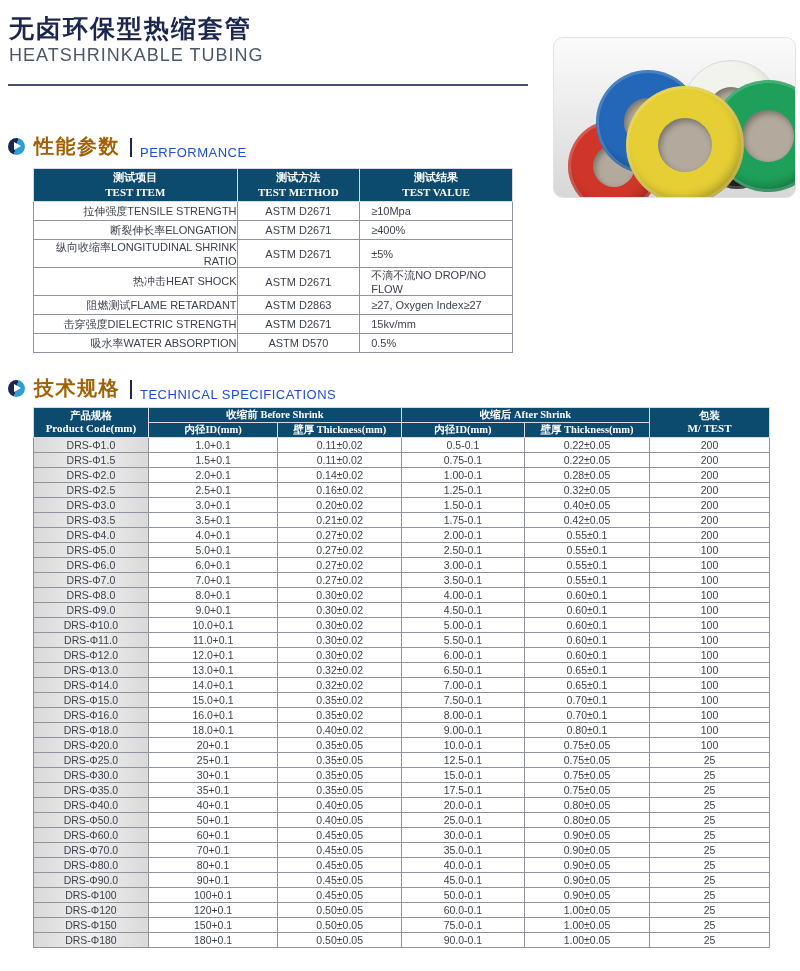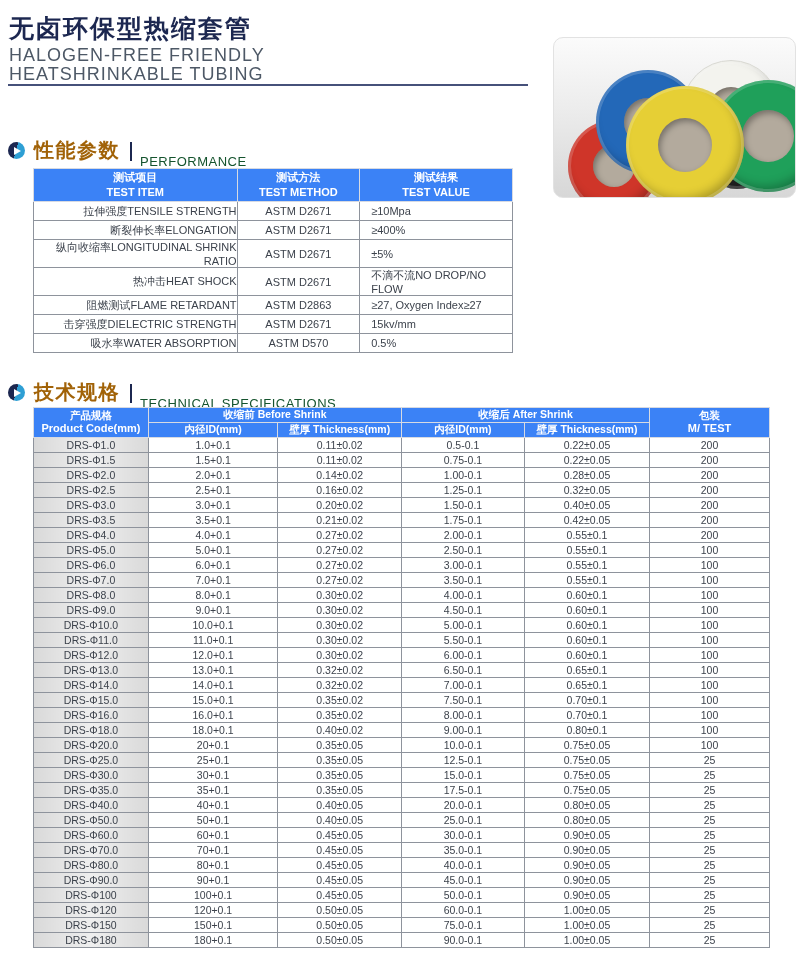--- a/index.html
+++ b/index.html
@@ -25,25 +25,25 @@
 
   
   .section-head { position:absolute; left:8px; display:flex; align-items:center; }
   .section-head.perf  { top:132px; }
   .section-head.specs { top:374px; }
   .sec-icon { width:17px; height:17px; border-radius:50%; background:linear-gradient(105deg,#1c2750 48%,#2e9fd4 48%); position:relative; margin-right:9px; flex:0 0 auto; }
   .sec-icon::after { content:""; position:absolute; left:6px; top:4.5px; width:0; height:0;
                      border-left:7px solid #ffffff; border-top:4px solid transparent; border-bottom:4px solid transparent; }
   .sec-zh { font-size:20px; font-weight:bold; color:#a16207; letter-spacing:1.5px; }
   .sec-bar { width:2px; height:19px; background:#1c2750; margin:2px 8px 0 10px; }
-  .sec-en { font-size:13px; color:#14532d; letter-spacing:0.5px; margin-top:22px; font-weight:500; }
+  .sec-en { font-size:13px; color:#1d4ed8; letter-spacing:0.5px; margin-top:13px; font-weight:500; }
 
   
   table { border-collapse:collapse; table-layout:fixed; }
-  th { background:#3b82f6; color:#ffffff; font-weight:bold; border:1px solid #d7dae2; }
+  th { background:#0c4a6e; color:#ffffff; font-weight:bold; border:1px solid #d7dae2;font-family:Liberation Serif, serif; }
   td { background:#ffffff; border:1px solid #8e939c; color:#3c424c; }
 
   
   .perf-table { position:absolute; left:33px; top:168px; width:480px; }
   .perf-table th { height:33px; font-size:11px; line-height:1.35; }
   .perf-table td { height:19px; font-size:11px; }
   .perf-table col:nth-child(1){ width:42.5%; } .perf-table col:nth-child(2){ width:25.6%; } .perf-table col:nth-child(3){ width:31.9%; }
   .perf-table td:nth-child(1){ text-align:right; padding-left:10px; }
   .perf-table td:nth-child(2){ text-align:center; }
   .perf-table td:nth-child(3){ text-align:left; padding-left:11px; }
@@ -56,21 +56,20 @@
   .spec-table col:nth-child(1){ width:15.6%; } .spec-table col:nth-child(2){ width:17.6%; }
   .spec-table col:nth-child(3){ width:16.8%; } .spec-table col:nth-child(4){ width:16.7%; }
   .spec-table col:nth-child(5){ width:17.0%; } .spec-table col:nth-child(6){ width:16.3%; }
   .spec-table td:first-child { background:linear-gradient(90deg,#d9d9d9 0%,#efefef 50%,#d9d9d9 100%); }
 </style>
 </head>
 <body>
 
 <div class="title-zh">无卤环保型热缩套管</div>
 <div class="title-en">
-  <div>HALOGEN-FREE FRIENDLY</div>
   <div>HEATSHRINKABLE TUBING</div>
 </div>
 <div class="top-rule"></div>
 
 <div class="photo">
   <div class="roll roll-red" style="background: rgb(207, 53, 41);">
       <div class="core"></div>
     </div>
   <div class="roll roll-blue" style="background: rgb(35, 104, 184);">
       <div class="core"></div>

